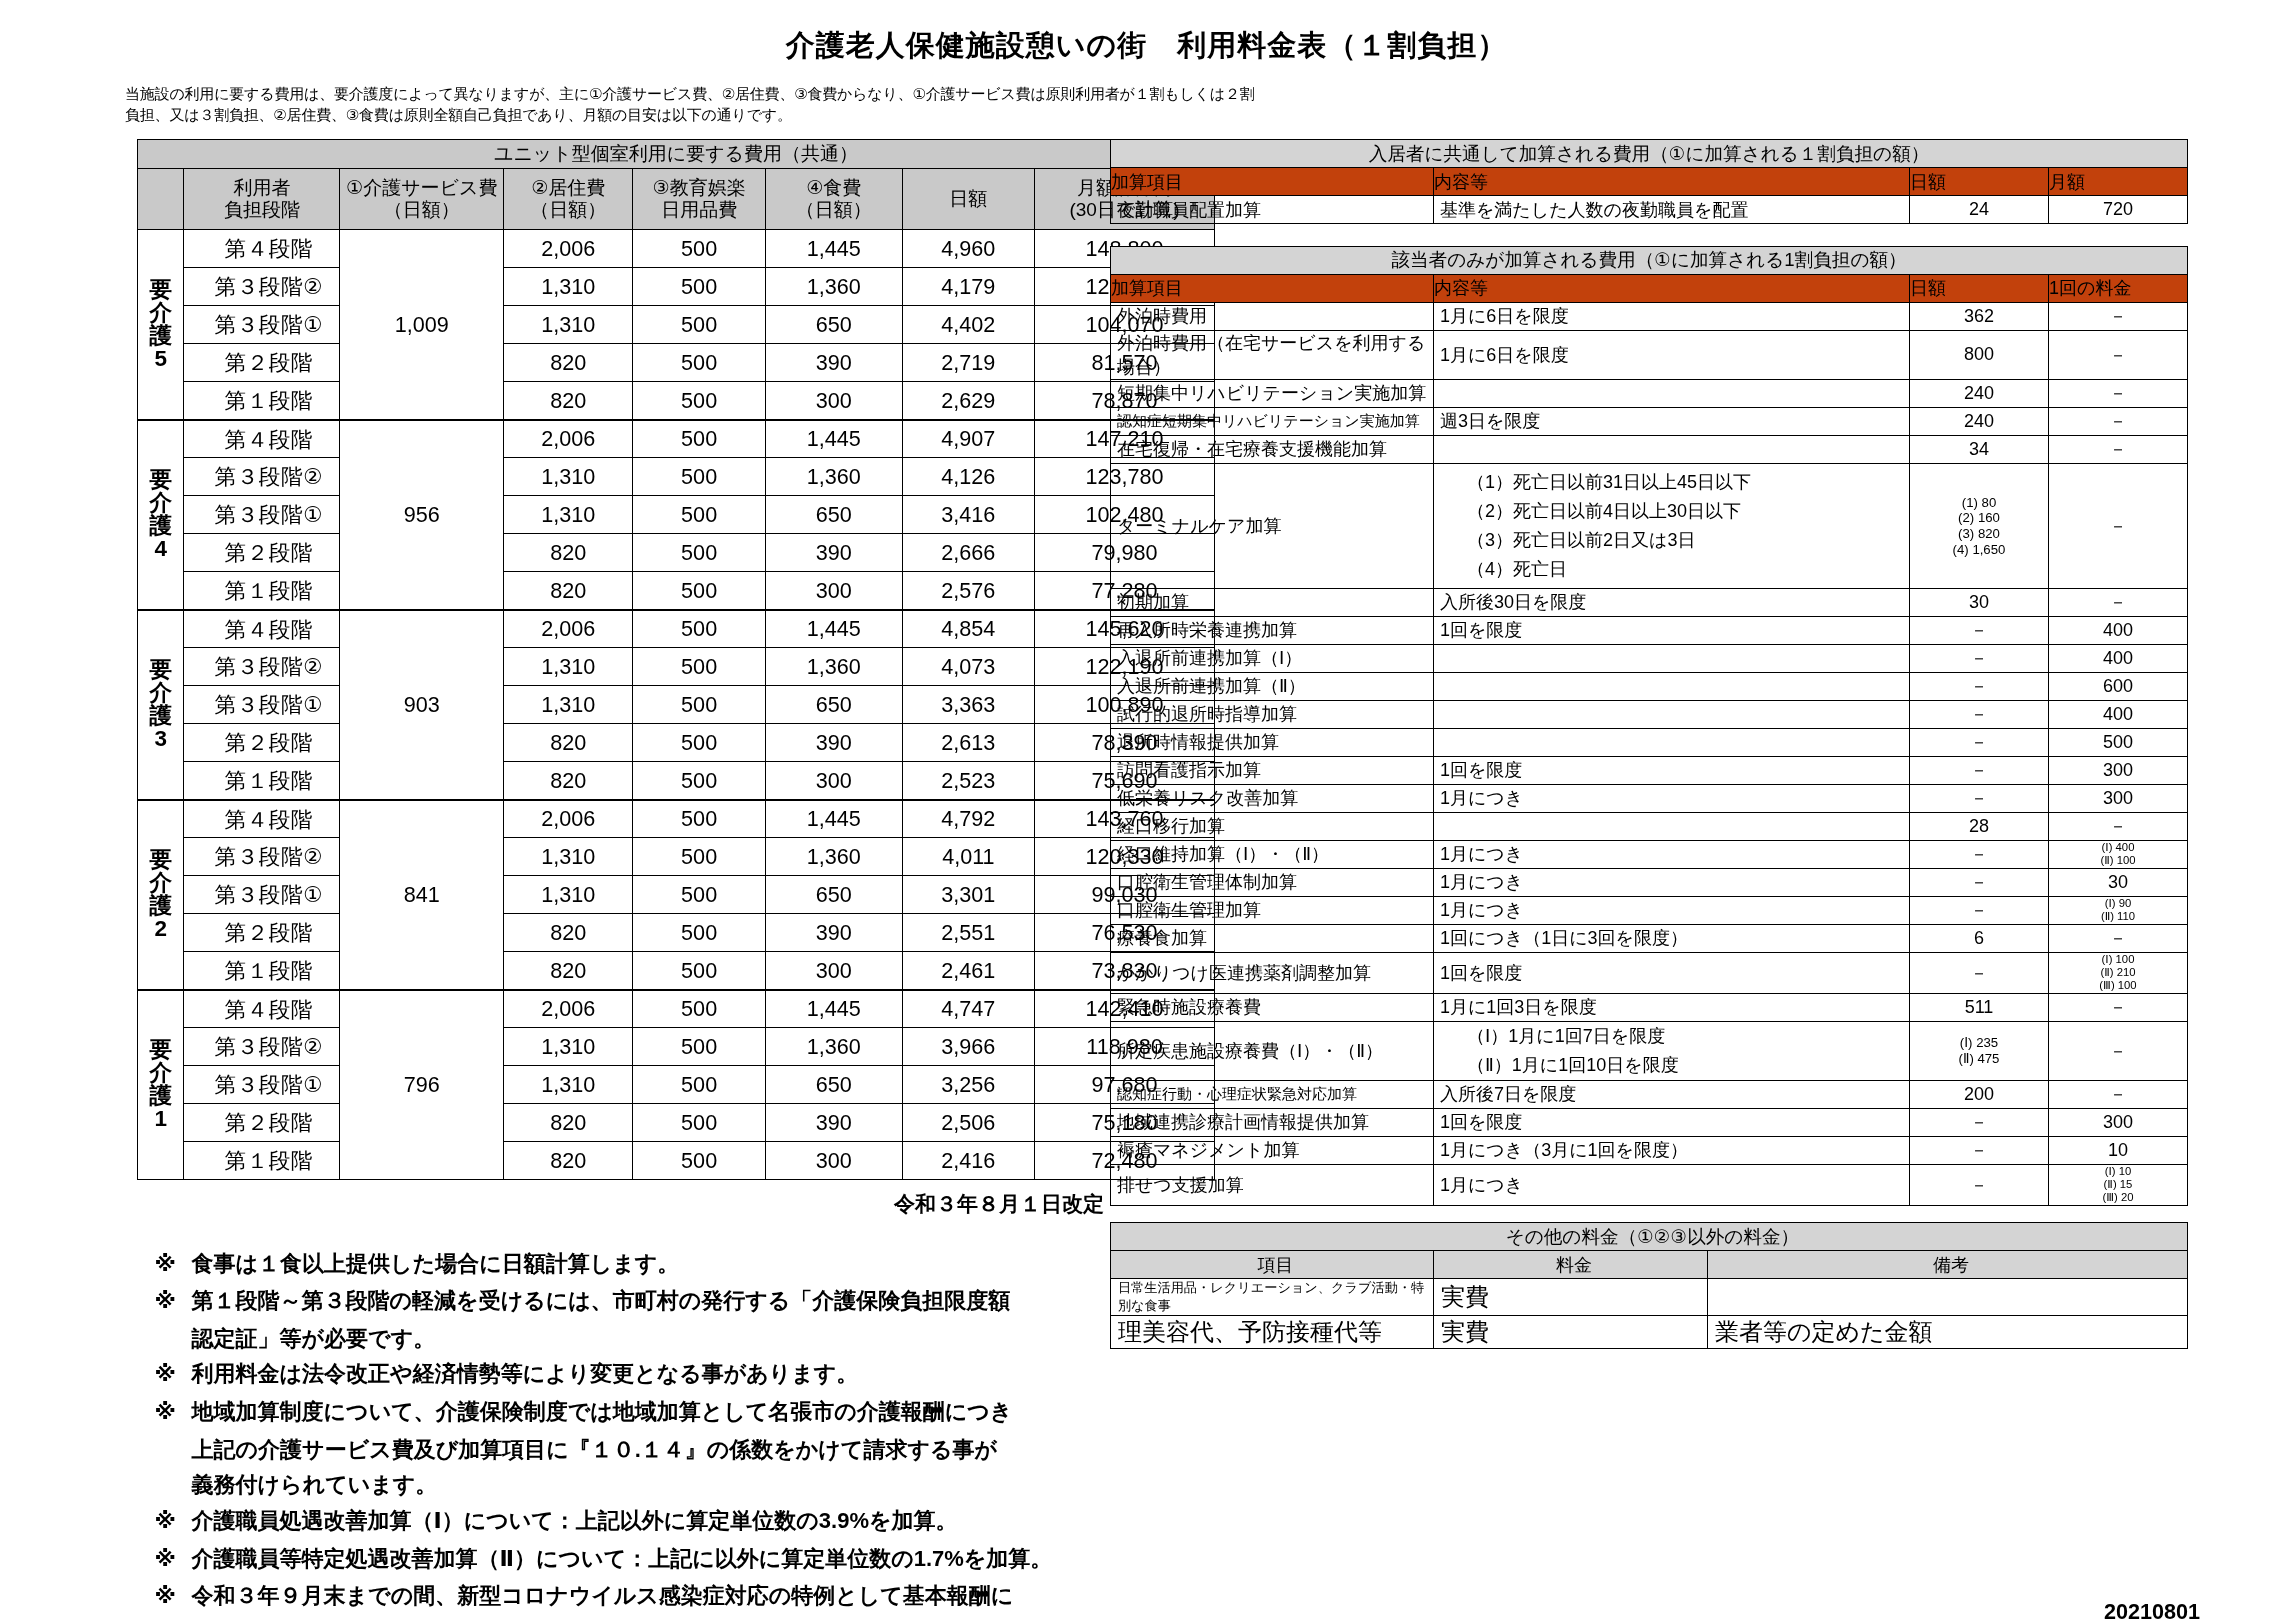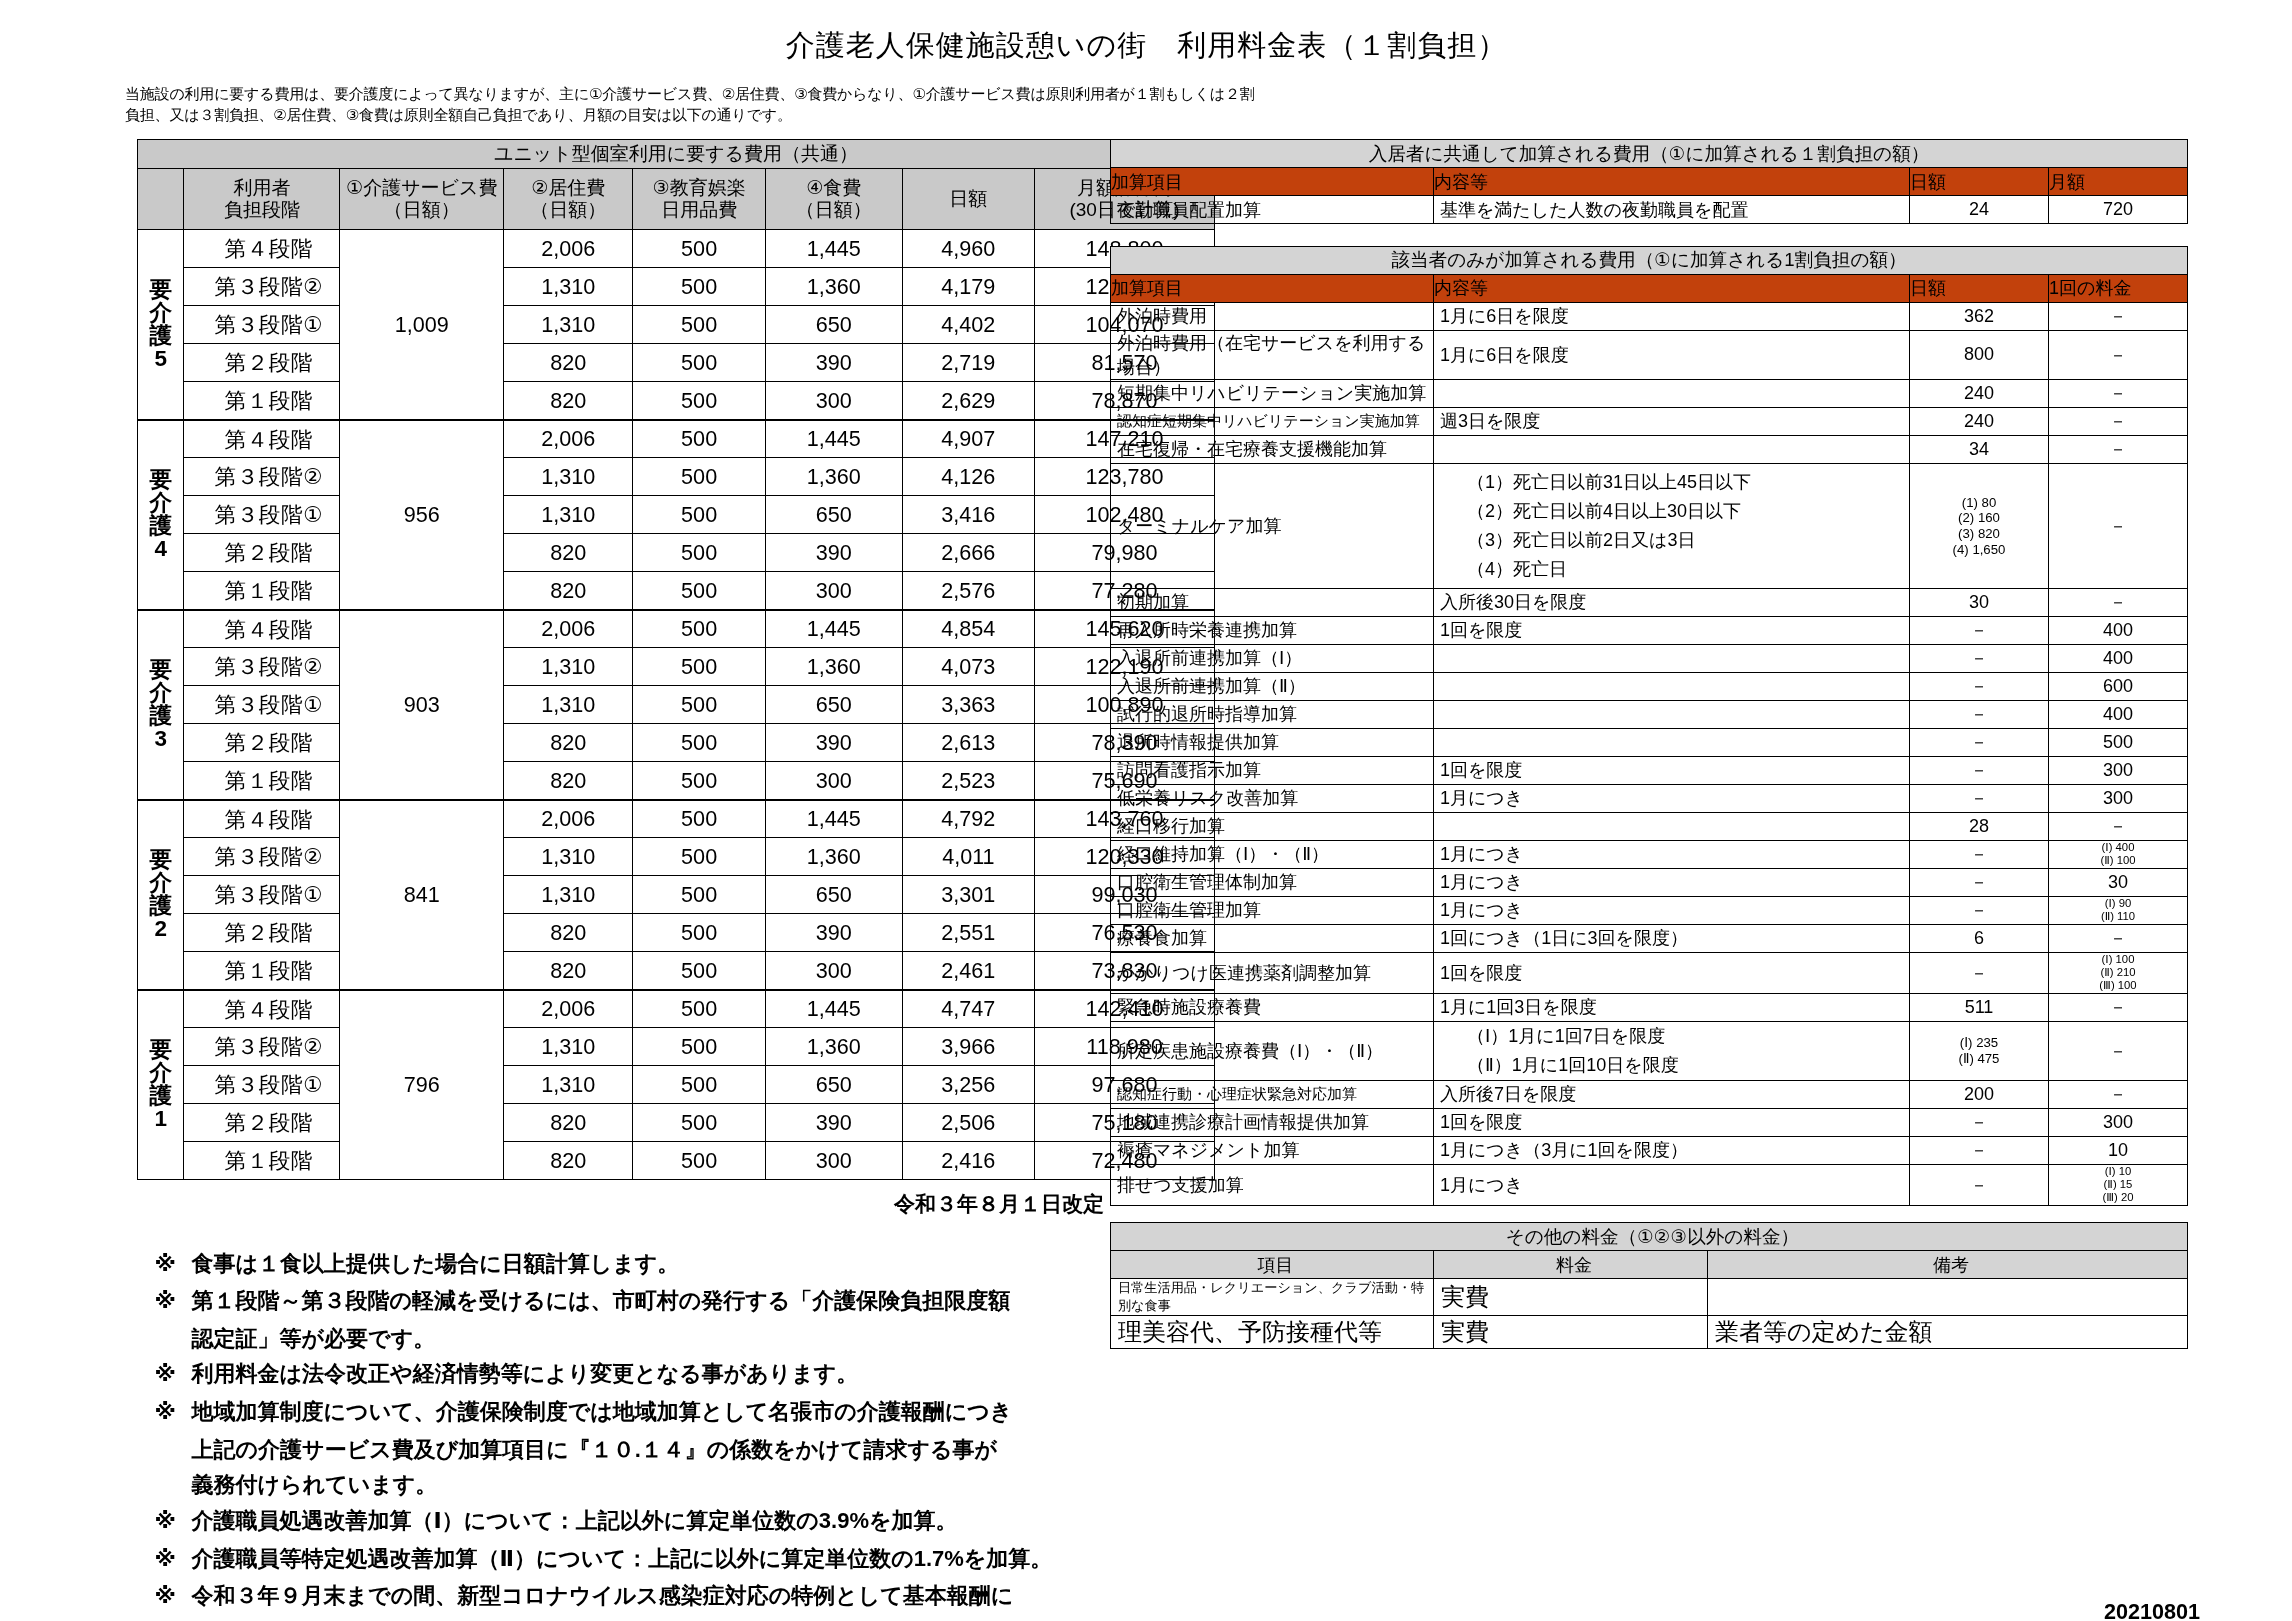--- a/index.html
+++ b/index.html
@@ -10,21 +10,21 @@
     font-family:"Liberation Sans","DejaVu Sans",sans-serif;
     color:#000;
     position:relative;
     overflow:hidden;
   }
   .page { position:relative; width:2293px; height:1621px; padding:0; }
 
   h1.doc-title {
     text-align:center;
     font-size:29px;
-    font-weight:normal;
+    font-weight:bold;
     margin:25.5px 0 0 0;
     letter-spacing:1px;
   }
   .intro {
     margin:17.6px 125px 0 125px;
     font-size:15px;
     line-height:1.42;
     font-weight:normal;
     letter-spacing:-0.2px;
   }

